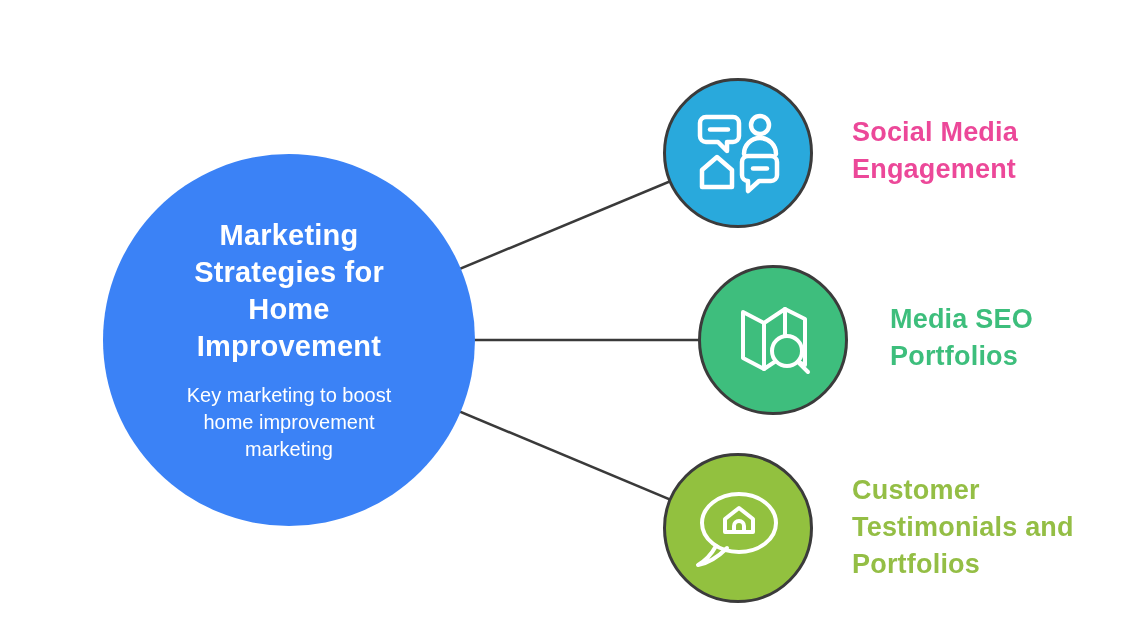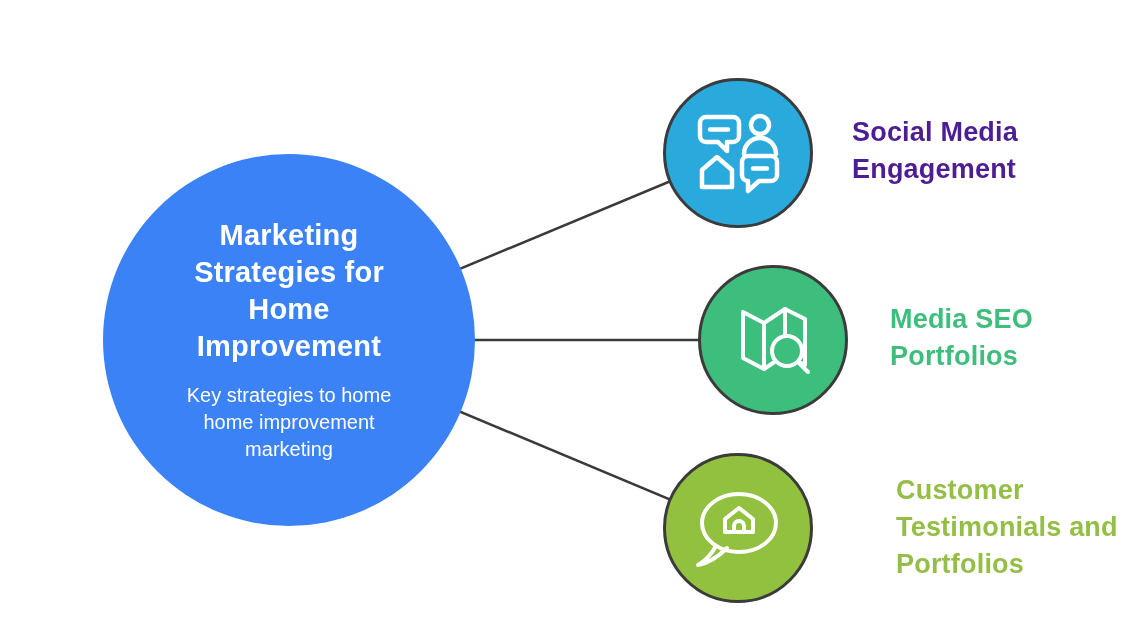--- a/index.html
+++ b/index.html
@@ -54,23 +54,23 @@
   #node2-circle { left: 698px; top: 265px; background: #3EBE7D; }
   #node3-circle { left: 663px; top: 453px; background: #92C13F; }
   .node-label {
     position: absolute;
     font-size: 27px;
     font-weight: bold;
     line-height: 37px;
     letter-spacing: 0.2px;
     white-space: nowrap;
   }
-  #node1-label { left: 852px; top: 114px; color: #4c1d95; }
+  #node1-label { left: 852px; top: 114px; color: #ec4899; }
   #node2-label { left: 890px; top: 301px; color: #3DBE7C; }
-  #node3-label { left: 896px; top: 472px; color: #94BE45; }
+  #node3-label { left: 852px; top: 472px; color: #94BE45; }
   .node-icon svg { display: block; }
 </style>
 </head>
 <body>
 
 <div class="canvas">
 
   <svg class="connectors" viewBox="0 0 1135 633">
     <line x1="289" y1="340" x2="738" y2="153" stroke="#3A3A3A" stroke-width="2.5"></line>
     <line x1="289" y1="340" x2="773" y2="340" stroke="#3A3A3A" stroke-width="2.5"></line>
@@ -78,21 +78,21 @@
   </svg>
 
   <div class="center-circle">
     <div class="center-title">
       <div>Marketing</div>
       <div>Strategies for</div>
       <div>Home</div>
       <div>Improvement</div>
     </div>
     <div class="center-sub">
-      <div>Key strategies to home</div>
+      <div>Key marketing to boost</div>
       <div>home improvement</div>
       <div>marketing</div>
     </div>
   </div>
 
   <div class="node-circle" id="node1-circle">
     <span class="node-icon">
       <svg width="86" height="86" viewBox="0 0 86 86" fill="none" stroke="#FFFFFF" stroke-width="4.5" stroke-linecap="round" stroke-linejoin="round">
         <path d="M11,7 h27 a6,6 0 0 1 6,6 v13 a6,6 0 0 1 -6,6 h-6 v9 l-9,-9 h-12 a6,6 0 0 1 -6,-6 v-13 a6,6 0 0 1 6,-6 z"></path>
         <line x1="15" y1="19.5" x2="33" y2="19.5"></line>

